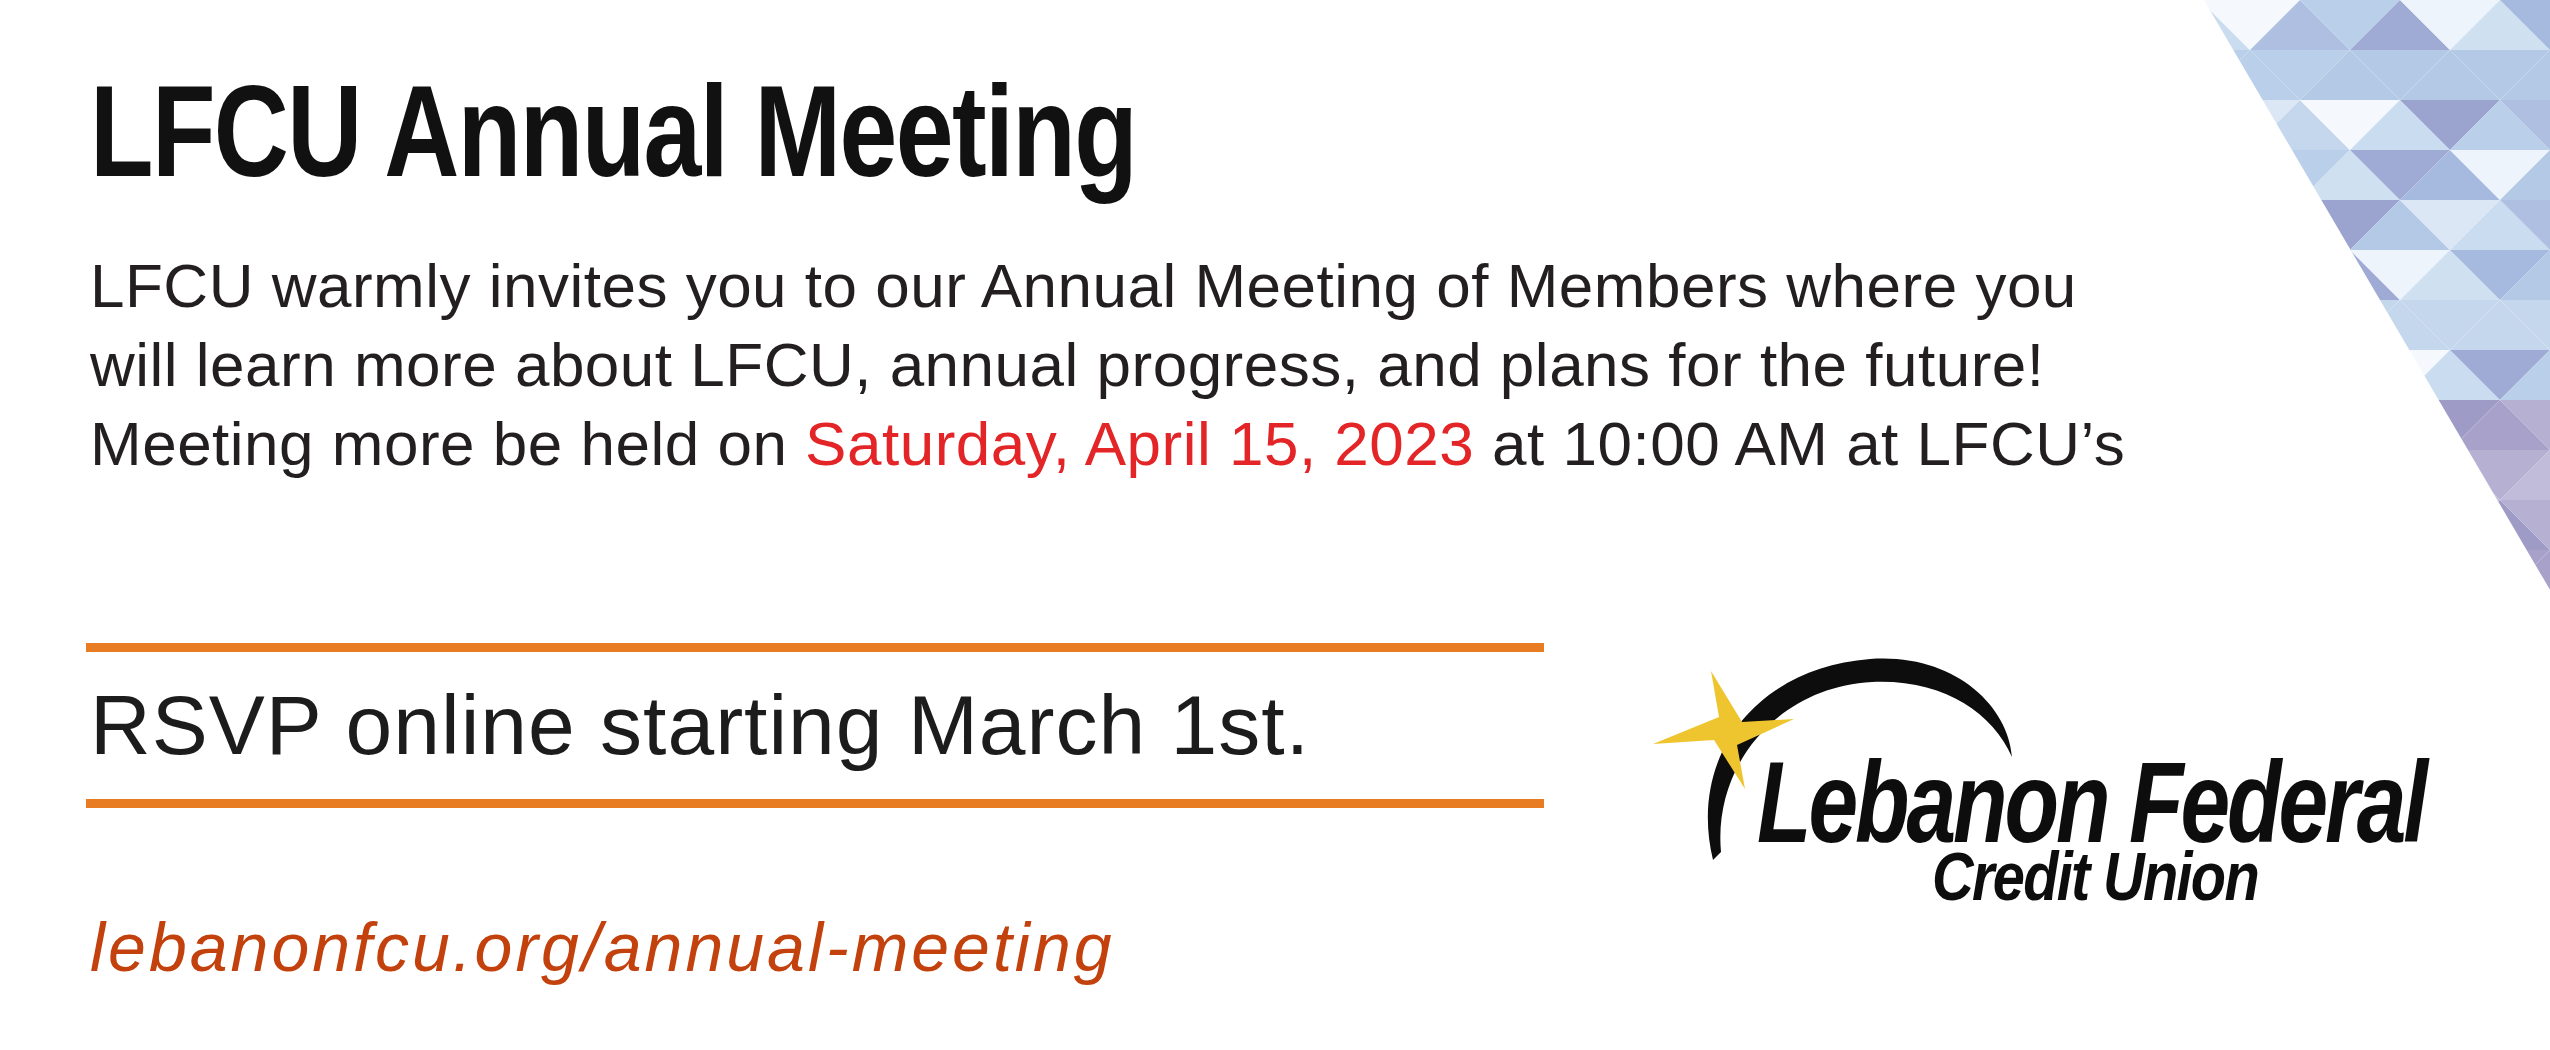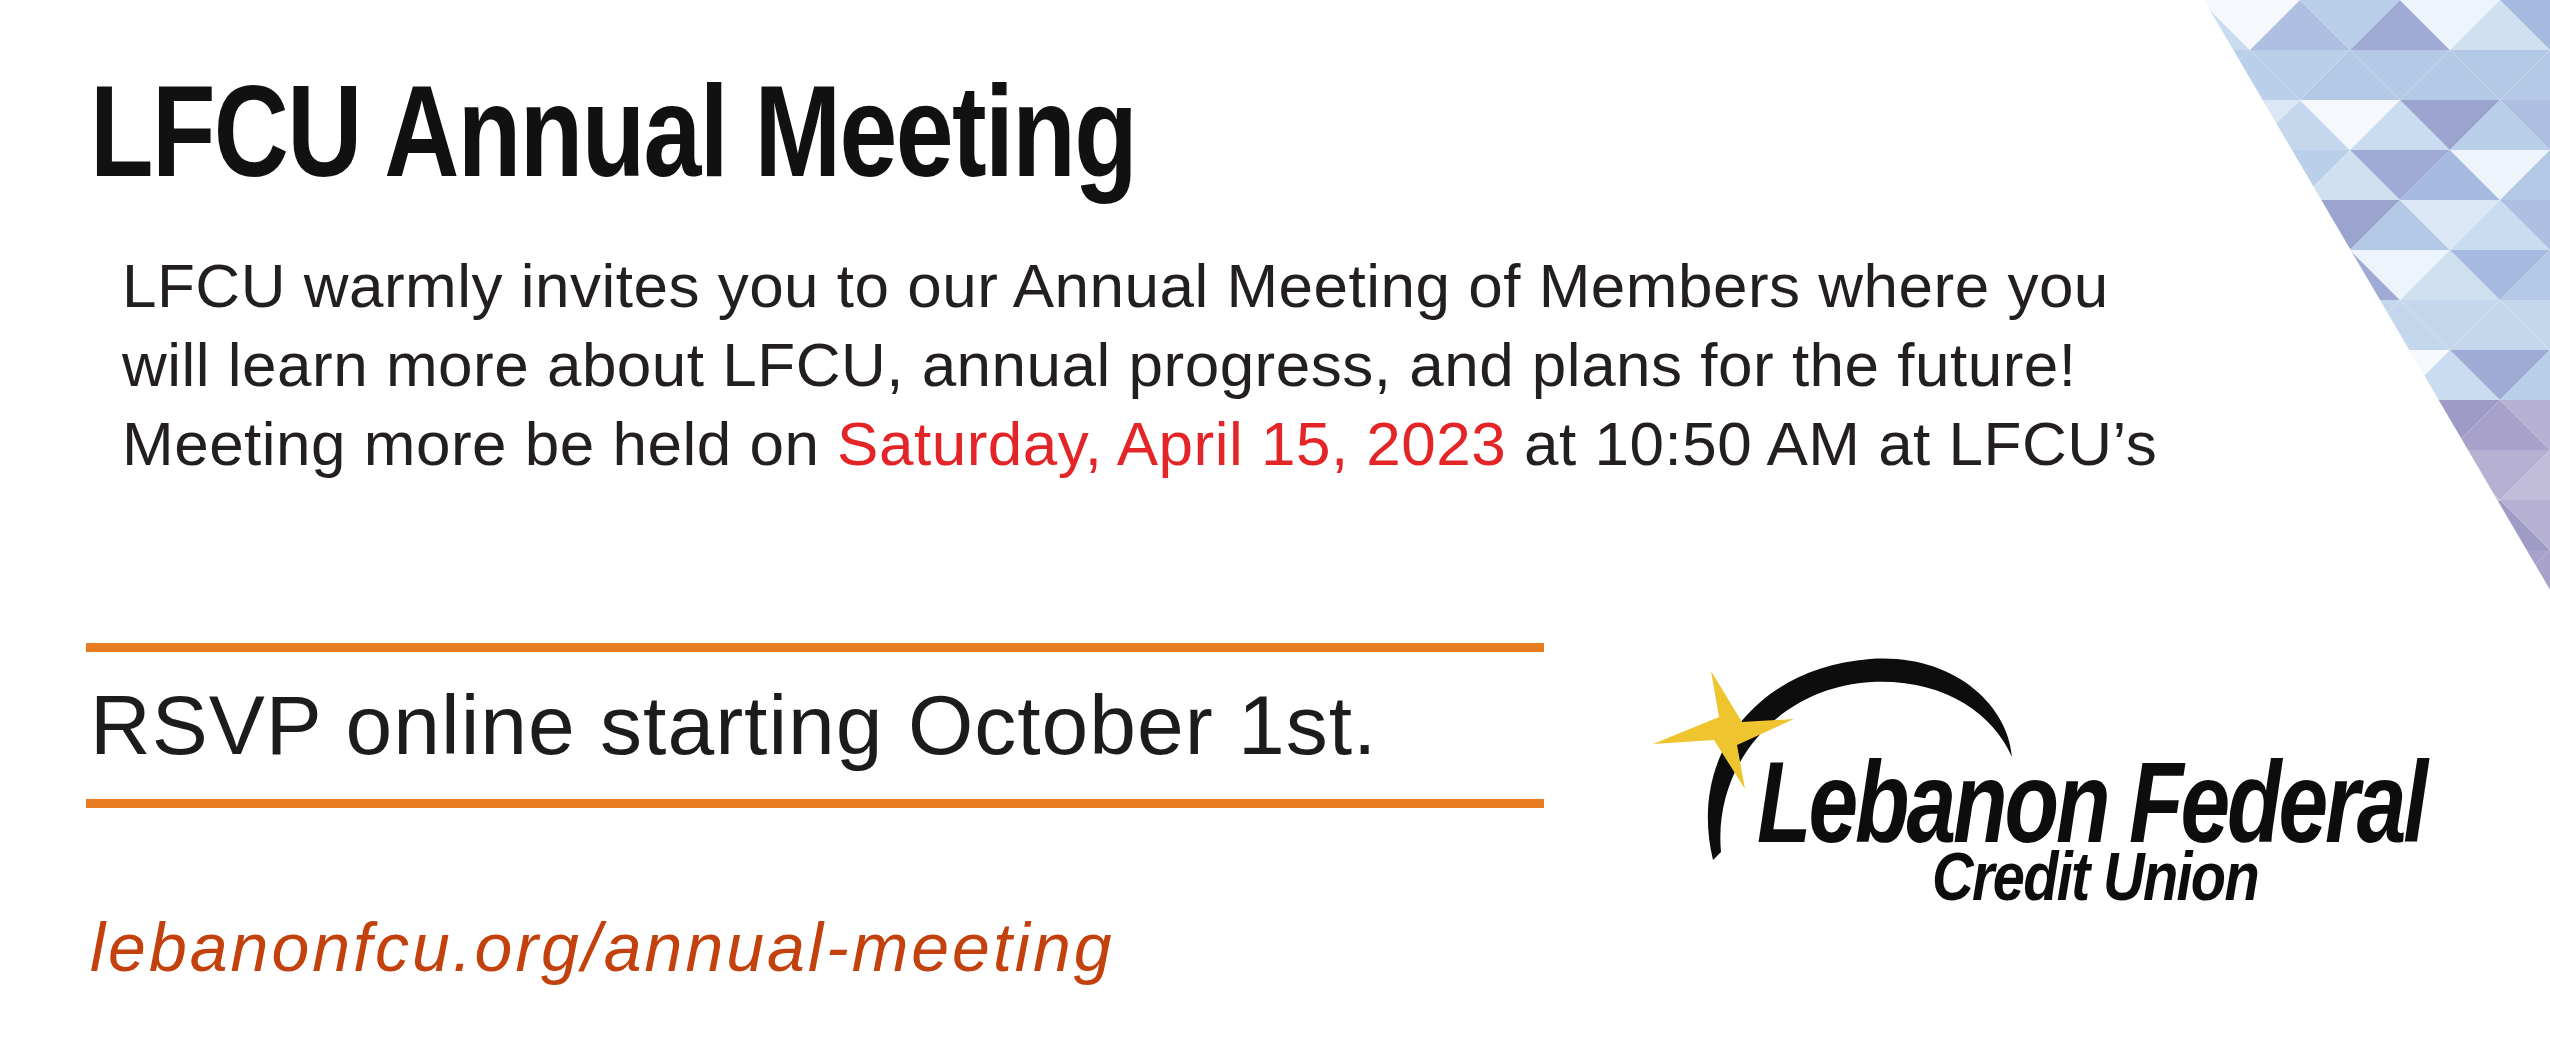--- a/index.html
+++ b/index.html
@@ -24,21 +24,21 @@
     position:absolute;left:90px;top:66px;margin:0;
     font-size:130px;font-weight:bold;letter-spacing:-2px;line-height:1;
     transform:scaleX(0.80);transform-origin:left top;
     color:#111111;white-space:nowrap;
   }
   .paragraph{
     position:absolute;left:90px;top:246px;
     font-size:62px;line-height:79px;letter-spacing:0.5px;
     color:var(--text-color);
   }
-  .paragraph .line{white-space:nowrap;margin-left:32px;}
+  .paragraph .line{white-space:nowrap;}
   .paragraph .highlight{color:var(--highlight-red);font-weight:normal;}
   .rule{
     position:absolute;left:86px;width:1458px;height:9px;
     background:var(--accent-orange);
   }
   .rule-top{top:643px;}
   .rule-bottom{top:799px;}
   .rsvp{
     position:absolute;left:90px;top:682px;
     font-size:84px;line-height:86px;letter-spacing:1px;
@@ -224,24 +224,24 @@
       <text class="logo-text" x="1757" y="842" font-size="115" letter-spacing="-4" textLength="668" lengthAdjust="spacingAndGlyphs">Lebanon Federal</text>
       <text class="logo-text" x="1932" y="900" font-size="68" letter-spacing="-2" textLength="326" lengthAdjust="spacingAndGlyphs">Credit Union</text>
     </g>
   </svg>
 
   <h1 class="title">LFCU Annual Meeting</h1>
 
   <div class="paragraph" id="paragraph">
       <div class="line"><span>LFCU warmly invites you to our Annual Meeting of Members where you</span></div>
       <div class="line"><span>will learn more about LFCU, annual progress, and plans for the future!</span></div>
-      <div class="line"><span>Meeting more be held on </span><span class="highlight">Saturday, April 15, 2023</span><span> at 10:50 AM at LFCU’s</span></div>
+      <div class="line"><span>Meeting more be held on </span><span class="highlight">Saturday, April 15, 2023</span><span> at 10:00 AM at LFCU’s</span></div>
     </div>
 
   <div class="rule rule-top"></div>
 
-  <div class="rsvp">RSVP online starting October 1st.</div>
+  <div class="rsvp">RSVP online starting March 1st.</div>
 
   <div class="rule rule-bottom"></div>
 
   <div class="url">lebanonfcu.org/annual-meeting</div>
 
 </div>
 
 </body></html>

